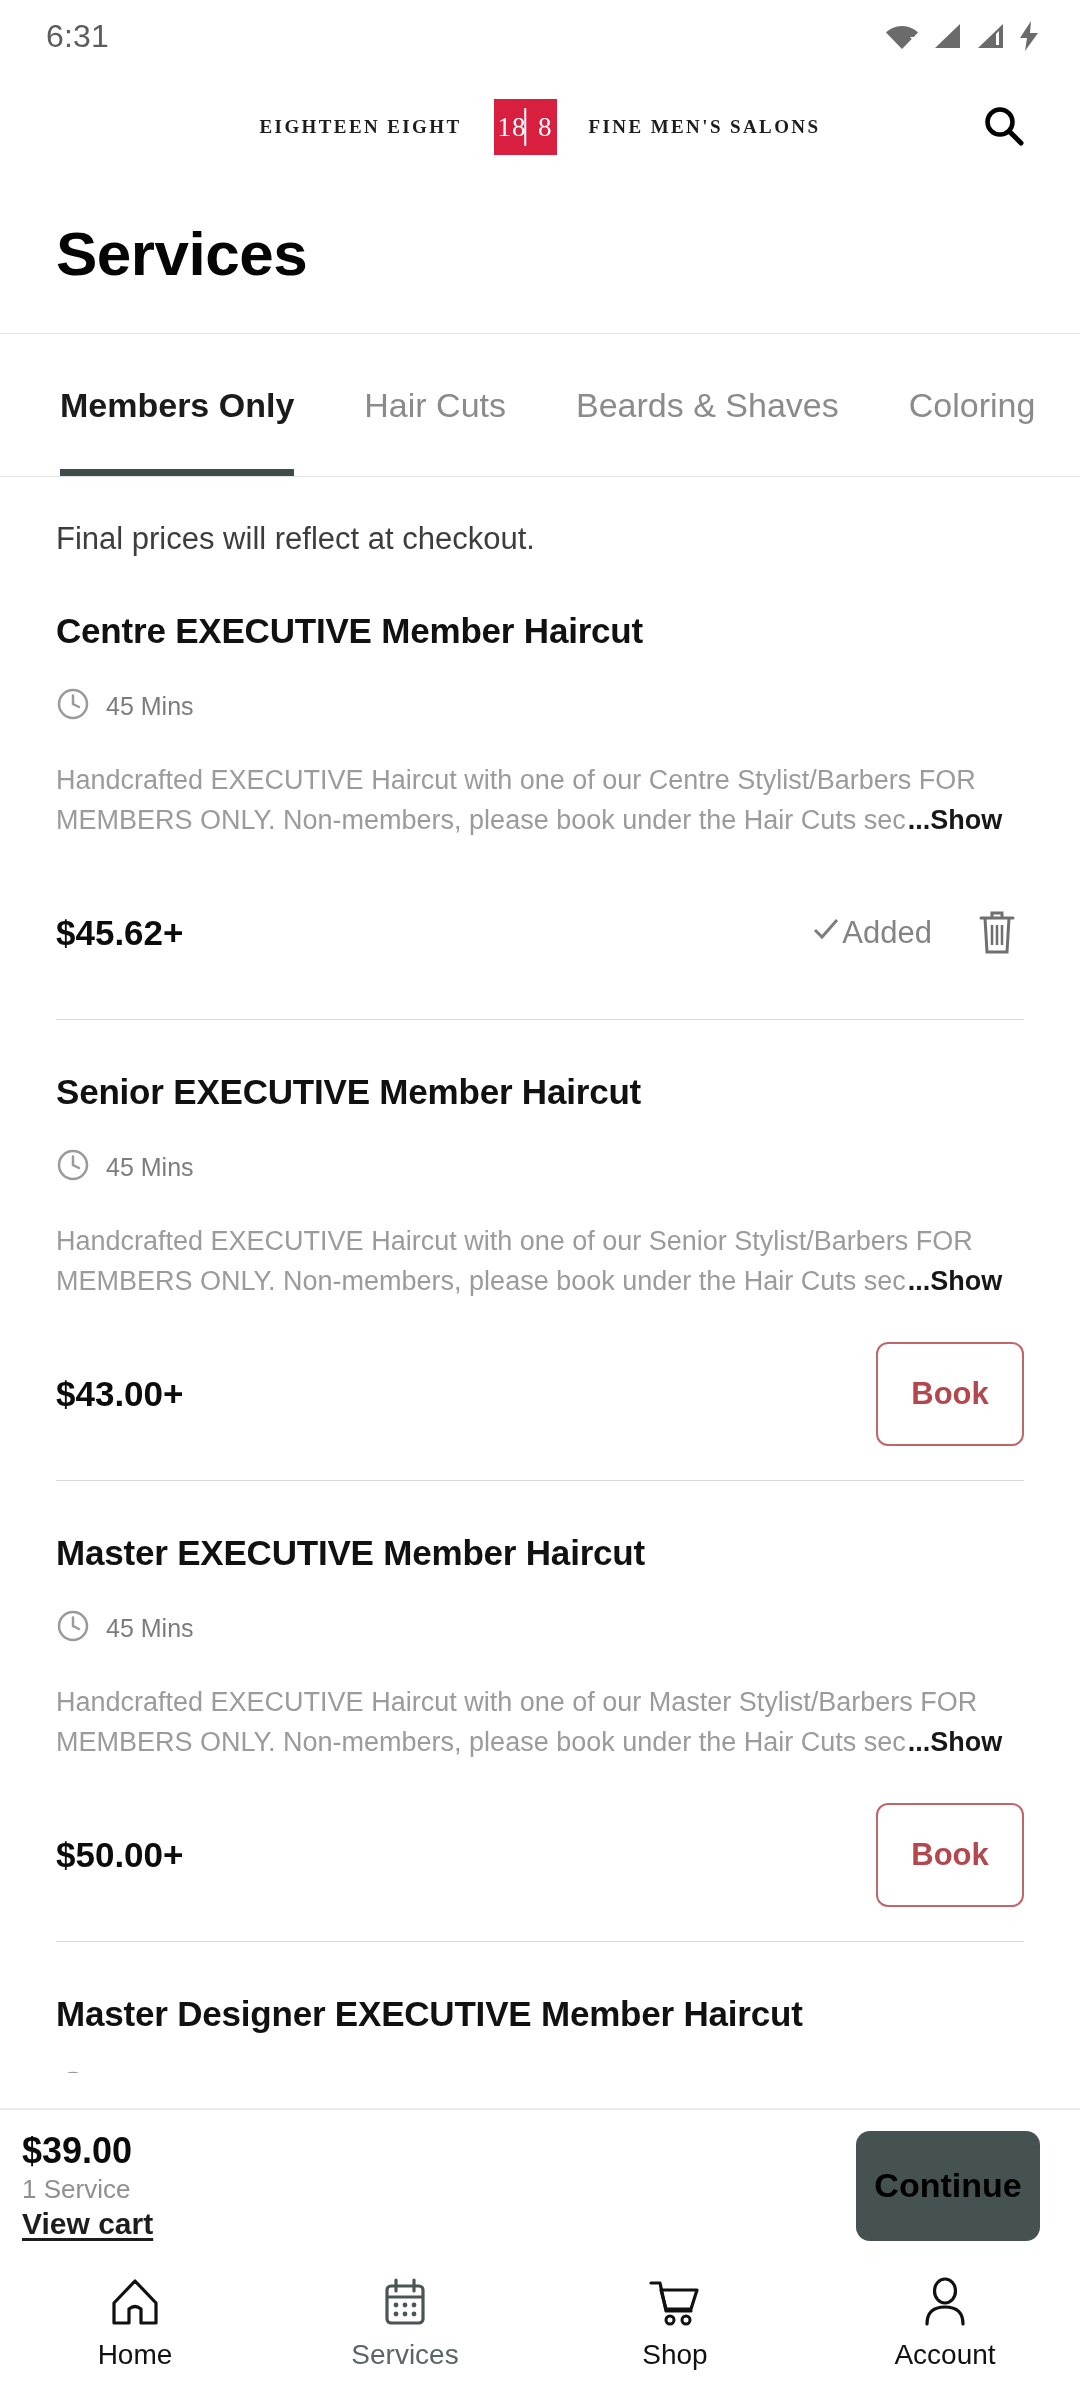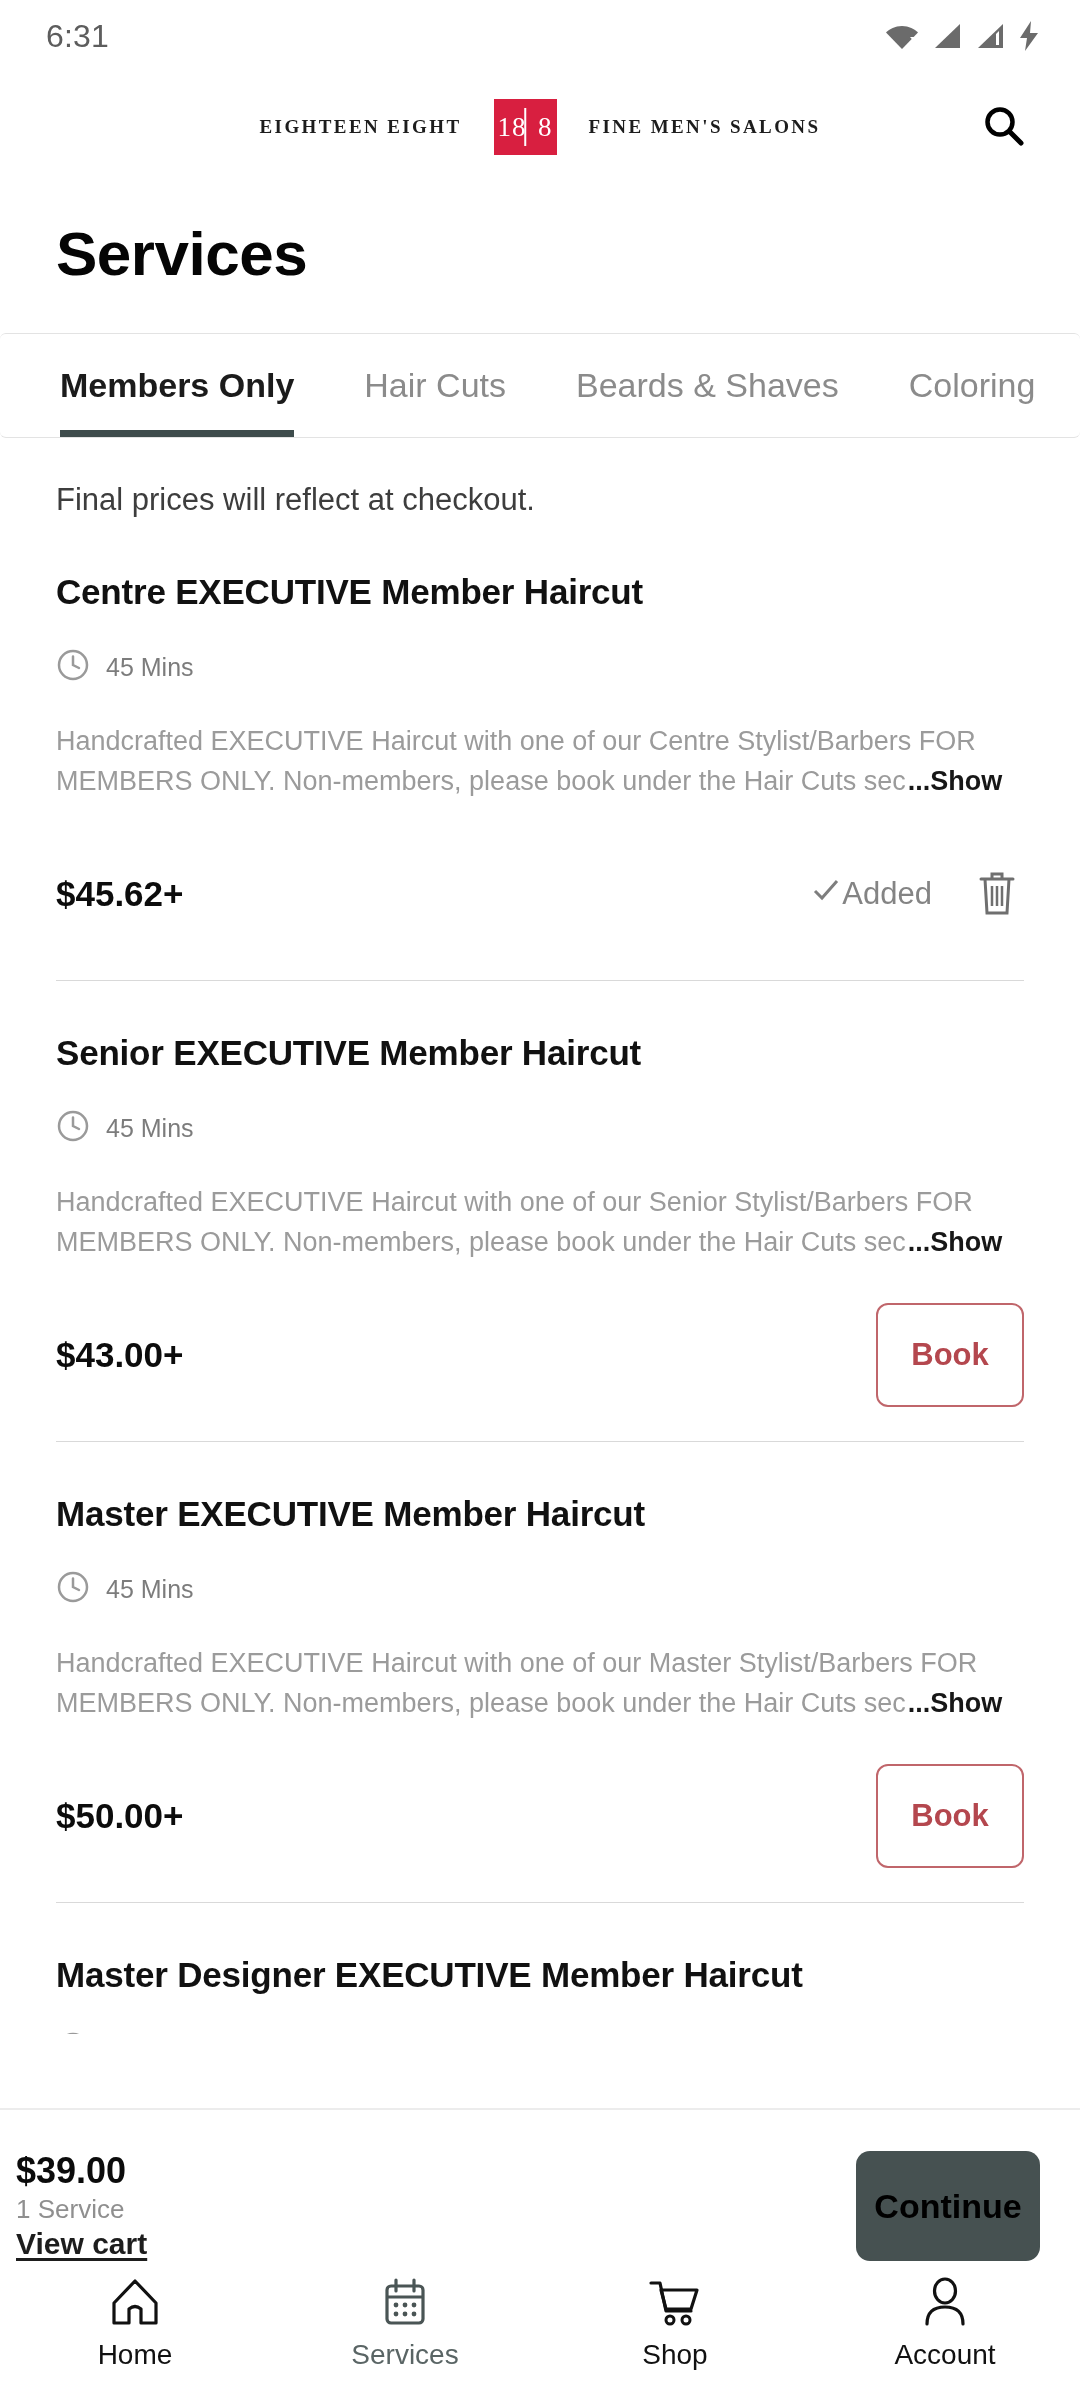--- a/index.html
+++ b/index.html
@@ -109,23 +109,22 @@
     font-weight: 700;
     color: #050505;
     padding: 36px 0 44px 56px;
     letter-spacing: -0.5px;
   }
 
   
   .tabs-wrap {
     border-top: 1.5px solid #e3e3e3;
     border-bottom: 1.5px solid #e3e3e3;
-    height: 105px;
+    height: 144px;
     overflow: hidden;
-    border-radius: 6px;
   }
   .tabs {
     display: flex;
     align-items: stretch;
     height: 100%;
     padding-left: 60px;
     gap: 70px;
   }
   .tab {
     display: flex;
@@ -249,23 +248,23 @@
 
   
   .cart-bar {
     position: absolute;
     left: 0; right: 0;
     bottom: 139px;
     height: 153px;
     background: #ffffff;
     border-top: 2px solid #ececec;
     display: flex;
-    align-items: flex-end;
+    align-items: center;
     justify-content: space-between;
-    padding: 0 40px 0 16px;
+    padding: 0 40px 0 22px;
   }
   .cart-info { display: flex; flex-direction: column; gap: 2px; }
   .cart-total { font-size: 36px; font-weight: 700; color: #0b0b0b; }
   .cart-count { font-size: 26px; color: #8f8f8f; }
   .cart-link {
     font-size: 30px;
     color: #1d1d1d;
     font-weight: 700;
     text-decoration: underline;
     text-underline-offset: 4px;

